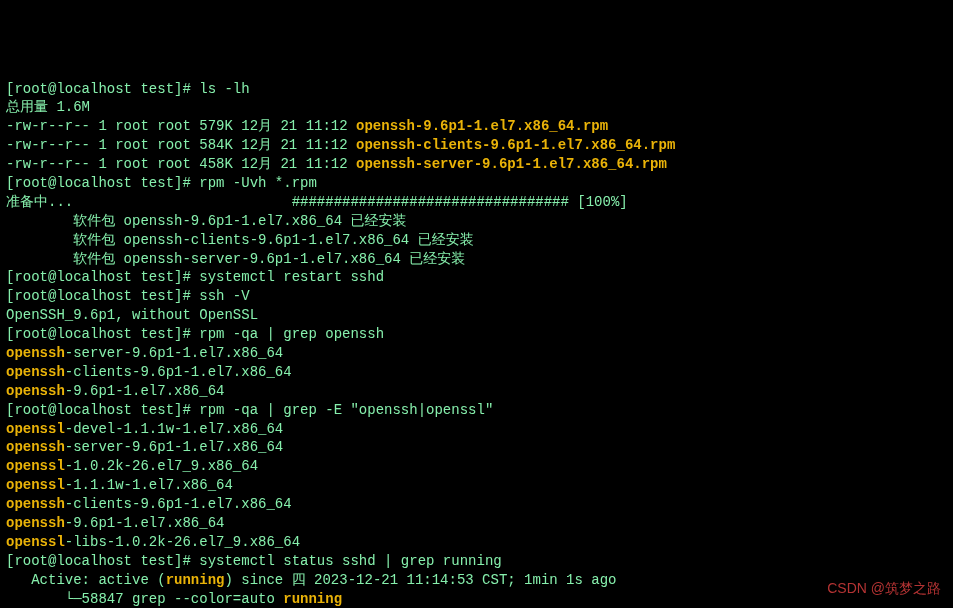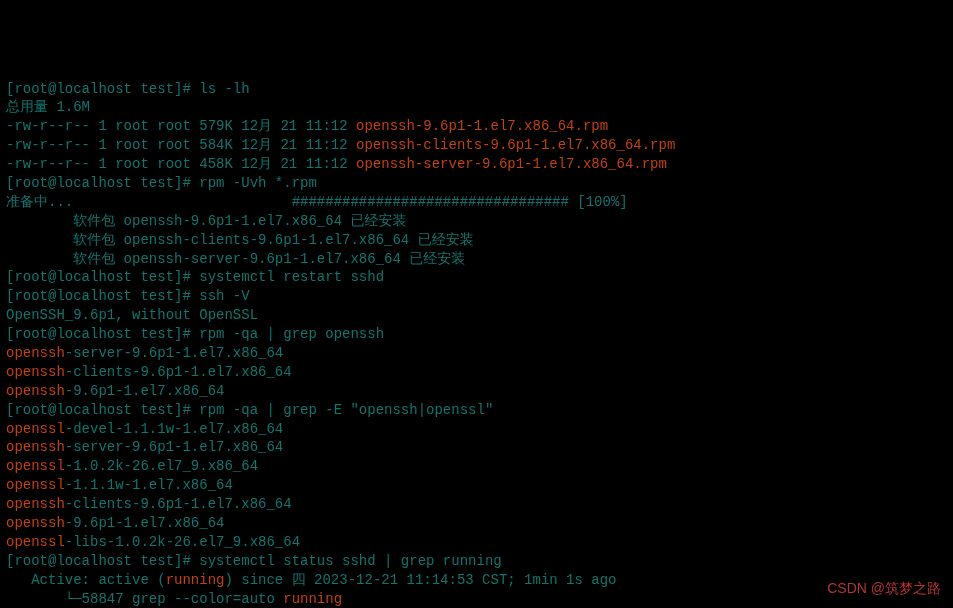--- a/index.html
+++ b/index.html
@@ -16,22 +16,22 @@
       padding: 4px 6px;
       width: 953px;
       height: 608px;
       overflow: hidden;
       position: relative;
       white-space: pre;
     }
     .line {
       white-space: pre;
     }
-    .red { color: #c2410c; font-weight: normal; }
-    .white { color: #0f766e; }
+    .red { color: #eab308; font-weight: bold; }
+    .white { color: #86efac; }
     .watermark {
       position: absolute;
       bottom: 10px;
       right: 12px;
       color: #ef4444;
       font-family: sans-serif;
       font-size: 14px;
       opacity: 0.75;
     }
   </style>

